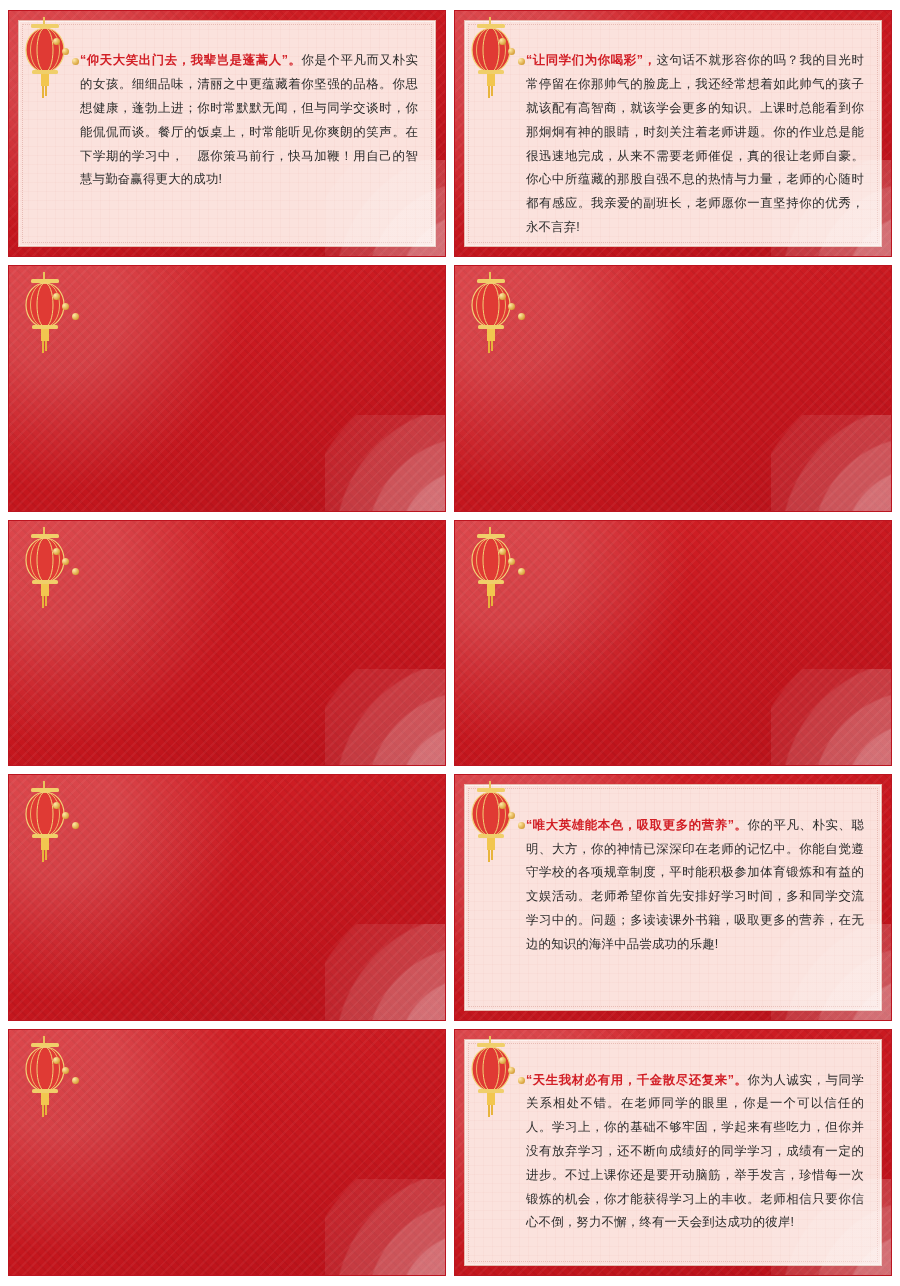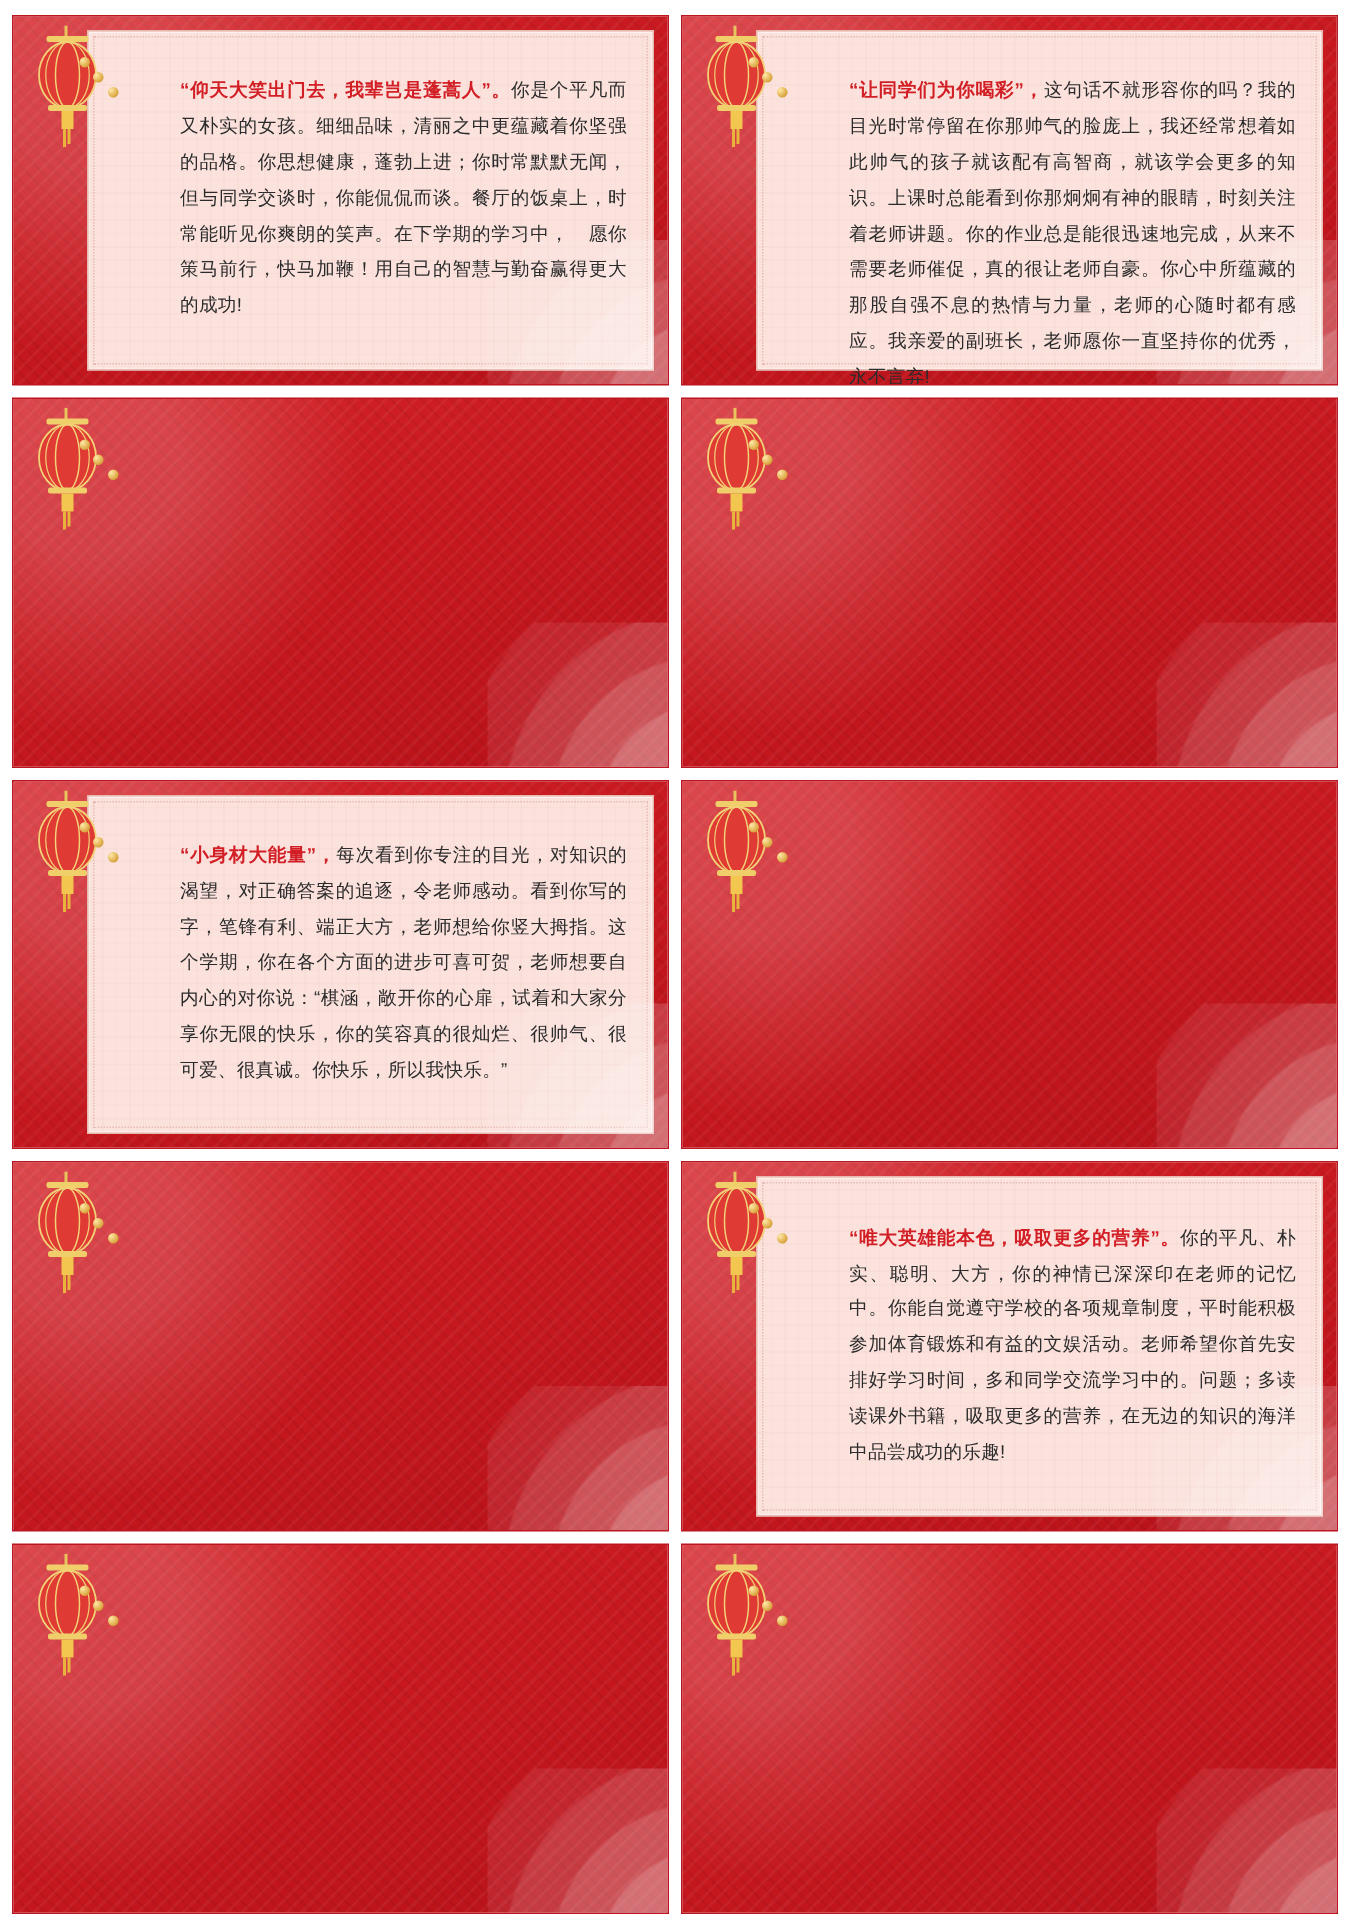--- a/index.html
+++ b/index.html
@@ -48,21 +48,20 @@
   }
   .inner {
     position: relative;
     height: 100%;
     background: #fbe2dd;
     border: 1px solid #e8b9ae;
     box-shadow: inset 0 0 0 1px rgba(255,255,255,0.55);
     padding: 16px 17px 14px 17px;
     display: flex;
     align-items: flex-start;
-    margin-left: 40px;
   }
   .inner::before {
     content: "";
     position: absolute;
     inset: 3px;
     border: 1px dotted rgba(198,120,110,0.35);
     pointer-events: none;
   }
   
   .inner::after {
@@ -220,23 +219,20 @@
       <rect x="13" y="53" width="26" height="4" rx="1.5" fill="#f0cf6a"></rect>
       <rect x="22" y="57" width="8" height="12" fill="#f2c64f"></rect>
       <rect x="23" y="69" width="2" height="12" fill="#e8b43c"></rect>
       <rect x="26" y="69" width="2" height="10" fill="#e8b43c"></rect>
     </svg>
     <span class="beads">
         <i></i>
         <i></i>
         <i></i>
       </span>
-    <div class="inner">
-      <p class="text"><span class="quote">“小身材大能量”，</span><span>每次看到你专注的目光，对知识的渴望，对正确答案的追逐，令老师感动。看到你写的字，笔锋有利、端正大方，老师想给你竖大拇指。这个学期，你在各个方面的进步可喜可贺，老师想要自内心的对你说：“棋涵，敞开你的心扉，试着和大家分享你无限的快乐，你的笑容真的很灿烂、很帅气、很可爱、很真诚。你快乐，所以我快乐。”</span></p>
-    </div>
   </div>
 
   <div class="card">
     <svg class="lantern" viewBox="0 0 52 86">
       <rect x="24" y="0" width="2" height="8" fill="#e8c45c"></rect>
       <rect x="12" y="7" width="28" height="4" rx="1.5" fill="#f0cf6a"></rect>
       <ellipse cx="26" cy="33" rx="19" ry="22" fill="#e03a34"></ellipse>
       <ellipse cx="26" cy="33" rx="19" ry="22" fill="none" stroke="#f2d277" stroke-width="1.2"></ellipse>
       <ellipse cx="26" cy="33" rx="8" ry="22" fill="none" stroke="#f2d277" stroke-width="1"></ellipse>
       <ellipse cx="26" cy="33" rx="14.5" ry="22" fill="none" stroke="#f2d277" stroke-width="0.8"></ellipse>
@@ -326,15 +322,18 @@
       <rect x="13" y="53" width="26" height="4" rx="1.5" fill="#f0cf6a"></rect>
       <rect x="22" y="57" width="8" height="12" fill="#f2c64f"></rect>
       <rect x="23" y="69" width="2" height="12" fill="#e8b43c"></rect>
       <rect x="26" y="69" width="2" height="10" fill="#e8b43c"></rect>
     </svg>
     <span class="beads">
         <i></i>
         <i></i>
         <i></i>
       </span>
+    <div class="inner">
+      <p class="text"><span class="quote">“天生我材必有用，千金散尽还复来”。</span><span>你为人诚实，与同学关系相处不错。在老师同学的眼里，你是一个可以信任的人。学习上，你的基础不够牢固，学起来有些吃力，但你并没有放弃学习，还不断向成绩好的同学学习，成绩有一定的进步。不过上课你还是要开动脑筋，举手发言，珍惜每一次锻炼的机会，你才能获得学习上的丰收。老师相信只要你信心不倒，努力不懈，终有一天会到达成功的彼岸!</span></p>
+    </div>
   </div>
 
 </div>
 
 </body></html>

